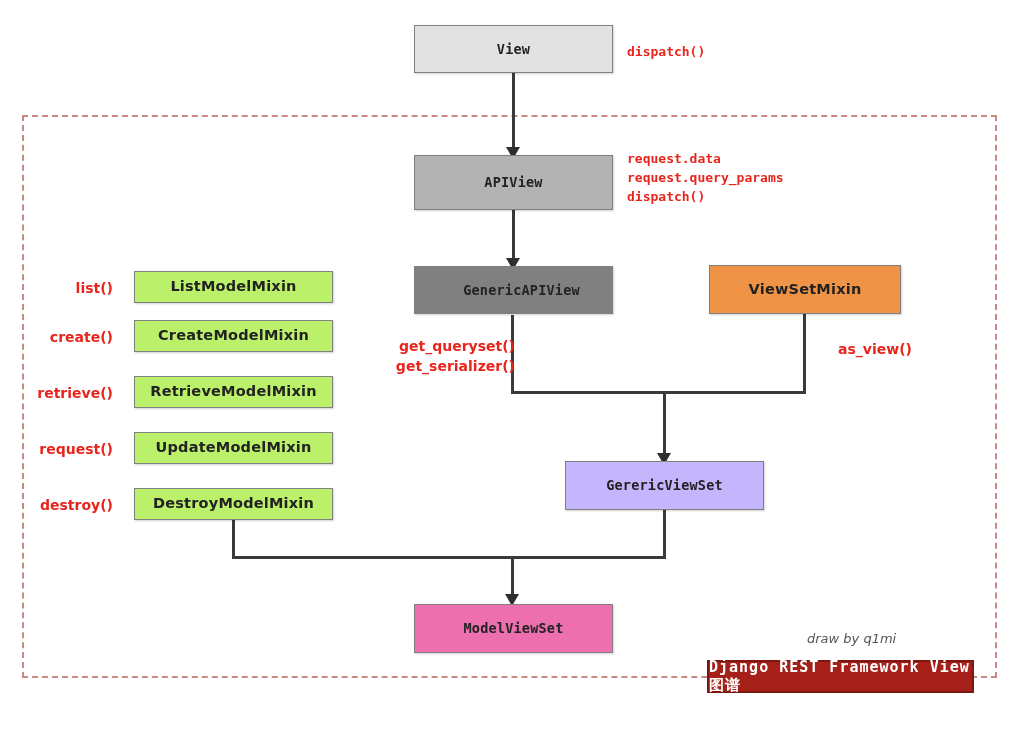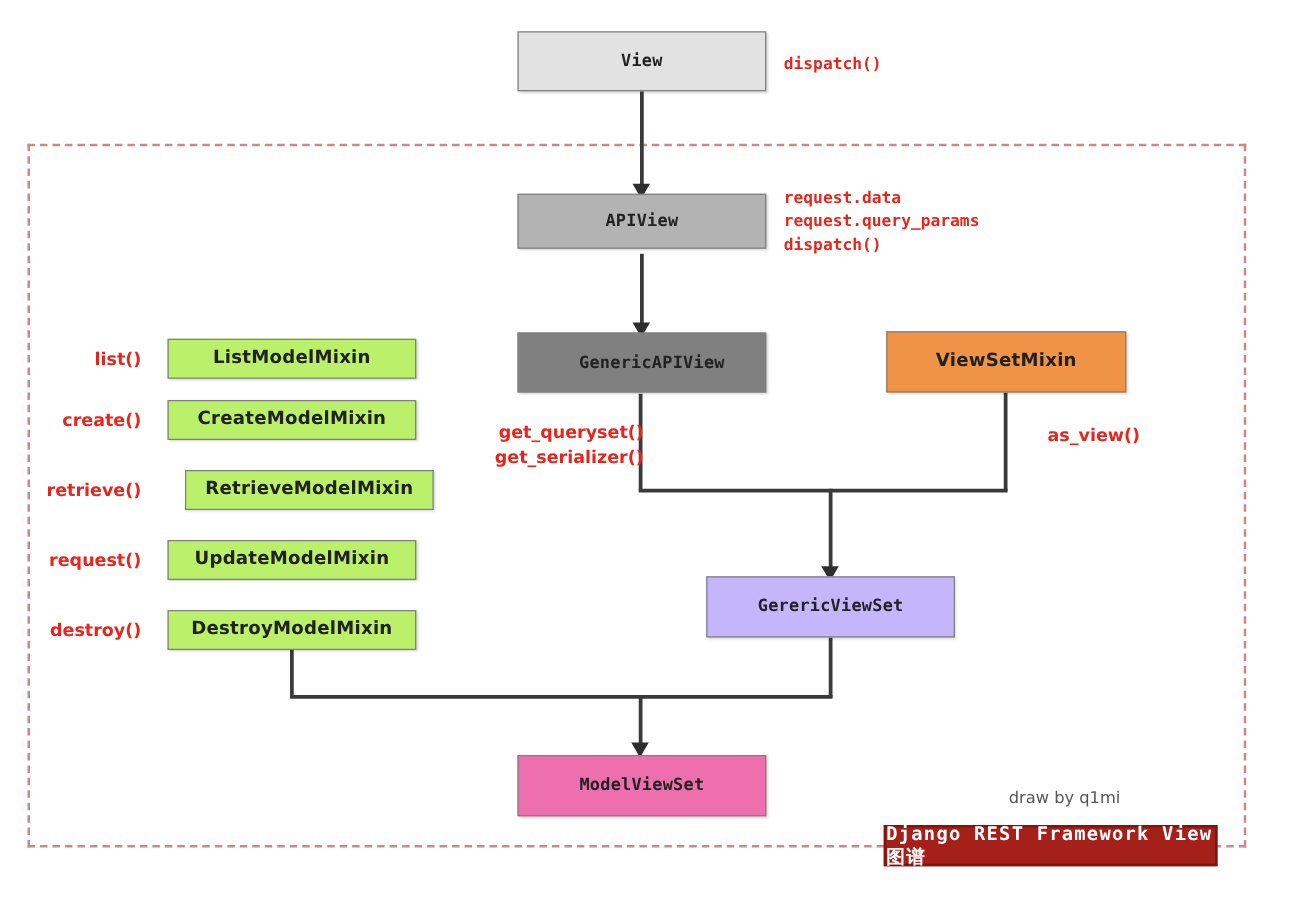--- a/index.html
+++ b/index.html
@@ -76,20 +76,21 @@
     line-height: 1.45;
   }
   .ann.right-al { text-align: right; }
   .ann.mono {
     font-family: "DejaVu Sans Mono", "Liberation Mono", monospace;
     font-size: 13px;
   }
   
   .credit {
     position: absolute;
+    font-style: italic;
     font-size: 13px;
     color: #555555;
     white-space: nowrap;
   }
   .caption-box {
     position: absolute;
     background: #a52019;
     border: 2px solid #7e1610;
     color: #ffffff;
     font-size: 15px;
@@ -129,21 +130,21 @@
 
   <div class="hline" style="left:232px; top:556px; width:434px;"></div>
 
   <div class="vline" style="left:511px; top:556px; height:45px;"></div>
   <div class="arrowhead" style="left:505px; top:594px;"></div>
 
   <div class="node mono" style="left:414px; top:25px; width:199px; height:48px; background:#e2e2e2;">
     <span>View</span>
   </div>
 
-  <div class="node mono" style="left:414px; top:155px; width:199px; height:44px; background:#b3b3b3;">
+  <div class="node mono" style="left:414px; top:155px; width:199px; height:55px; background:#b3b3b3;">
     <span>APIView</span>
   </div>
 
   <div class="node mono" style="left:414px; top:266px; width:199px; height:48px; background:#808080;padding-left:16px;">
     <span>GenericAPIView</span>
   </div>
 
   <div class="node" style="left:709px; top:265px; width:192px; height:49px; background:#ef9447;">
     <span>ViewSetMixin</span>
   </div>
@@ -155,21 +156,21 @@
   <div class="node" style="left:134px; top:271px; width:199px; height:32px; background:#bbf06a;">
     <span>ListModelMixin</span>
   </div>
 
   <div class="node mono" style="left:414px; top:604px; width:199px; height:49px; background:#ee6fae;">
     <span>ModelViewSet</span>
   </div>
   <div class="node" style="left:134px; top:320px; width:199px; height:32px; background:#bbf06a;">
     <span>CreateModelMixin</span>
   </div>
-  <div class="node" style="left:134px; top:376px; width:199px; height:32px; background:#bbf06a;margin-left:14px;">
+  <div class="node" style="left:134px; top:376px; width:199px; height:32px; background:#bbf06a;">
     <span>RetrieveModelMixin</span>
   </div>
   <div class="node" style="left:134px; top:432px; width:199px; height:32px; background:#bbf06a;">
     <span>UpdateModelMixin</span>
   </div>
   <div class="node" style="left:134px; top:488px; width:199px; height:32px; background:#bbf06a;text-align:right;">
     <span>DestroyModelMixin</span>
   </div>
 
   <div class="ann right-al" style="left:13px; top:278px; width:100px;"><span>list()</span></div>

